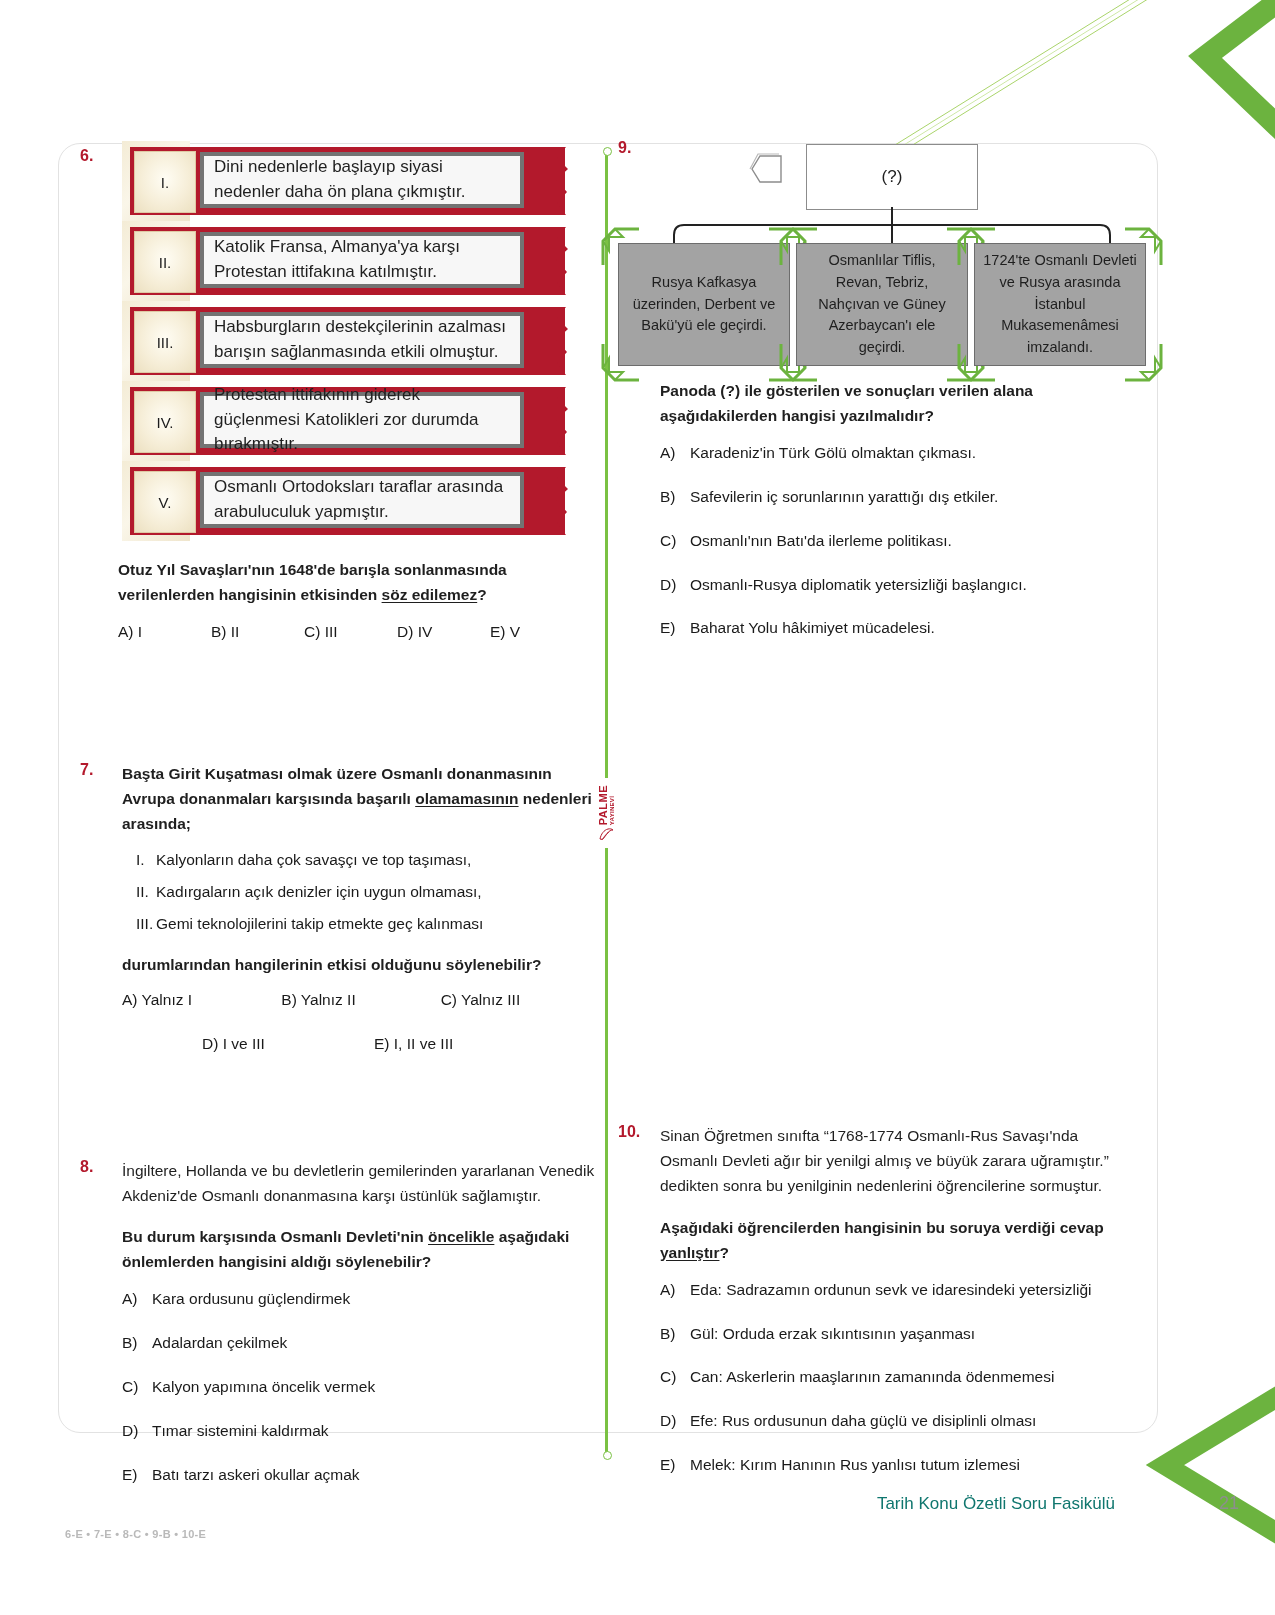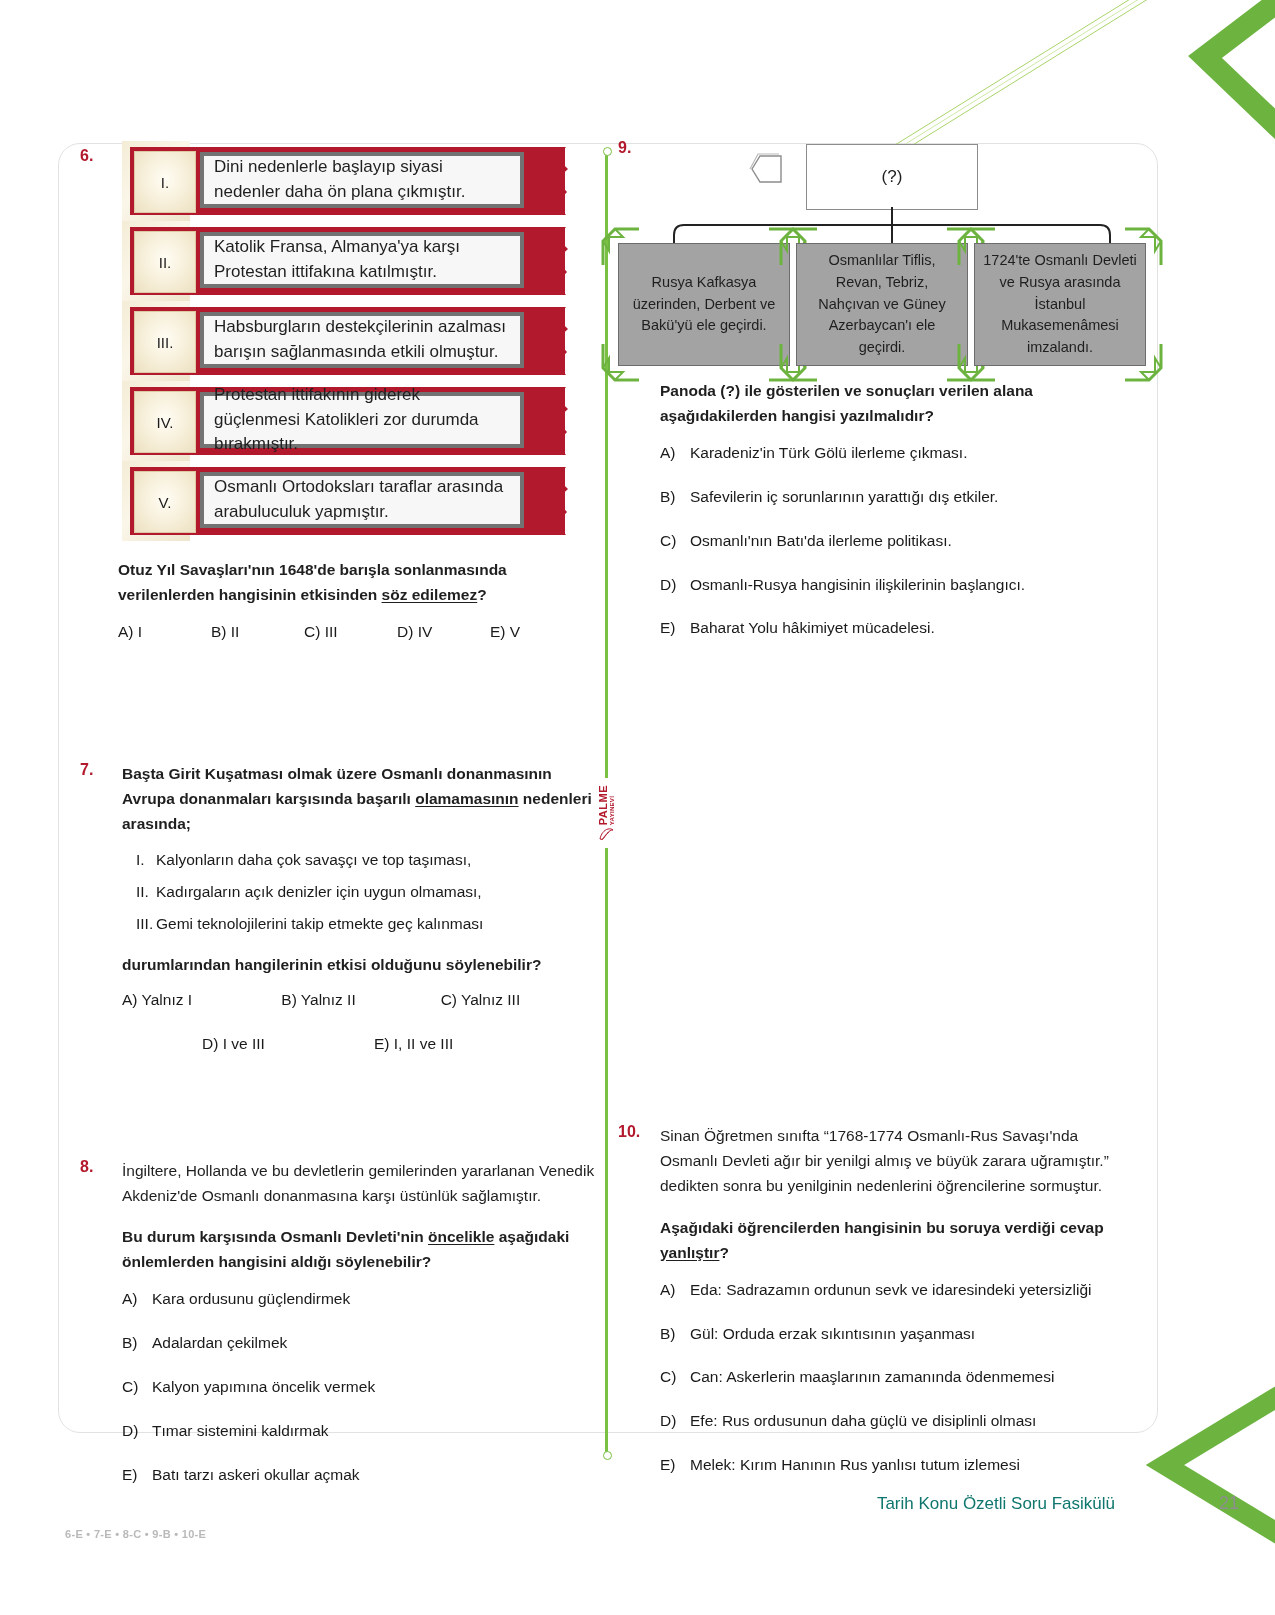--- a/index.html
+++ b/index.html
@@ -607,33 +607,33 @@
               <span>1724'te Osmanlı Devleti ve Rusya arasında İstanbul Mukasemenâmesi imzalandı.</span>
             </div>
           </div>
         </div>
 
         <div class="stem bold" style="margin-top:4px">Panoda (?) ile gösterilen ve sonuçları verilen alana aşağıdakilerden hangisi yazılmalıdır?</div>
 
         <div class="options">
           <div class="opt">
             <span class="ol">A)</span>
-            <span>Karadeniz'in Türk Gölü ilerleme çıkması.</span>
+            <span>Karadeniz'in Türk Gölü olmaktan çıkması.</span>
           </div>
           <div class="opt">
             <span class="ol">B)</span>
             <span>Safevilerin iç sorunlarının yarattığı dış etkiler.</span>
           </div>
           <div class="opt">
             <span class="ol">C)</span>
             <span>Osmanlı'nın Batı'da ilerleme politikası.</span>
           </div>
           <div class="opt">
             <span class="ol">D)</span>
-            <span>Osmanlı-Rusya hangisinin ilişkilerinin başlangıcı.</span>
+            <span>Osmanlı-Rusya diplomatik yetersizliği başlangıcı.</span>
           </div>
           <div class="opt">
             <span class="ol">E)</span>
             <span>Baharat Yolu hâkimiyet mücadelesi.</span>
           </div>
         </div>
       </div>
     </div>
 
     <div class="q-block" style="margin-top:482px">

